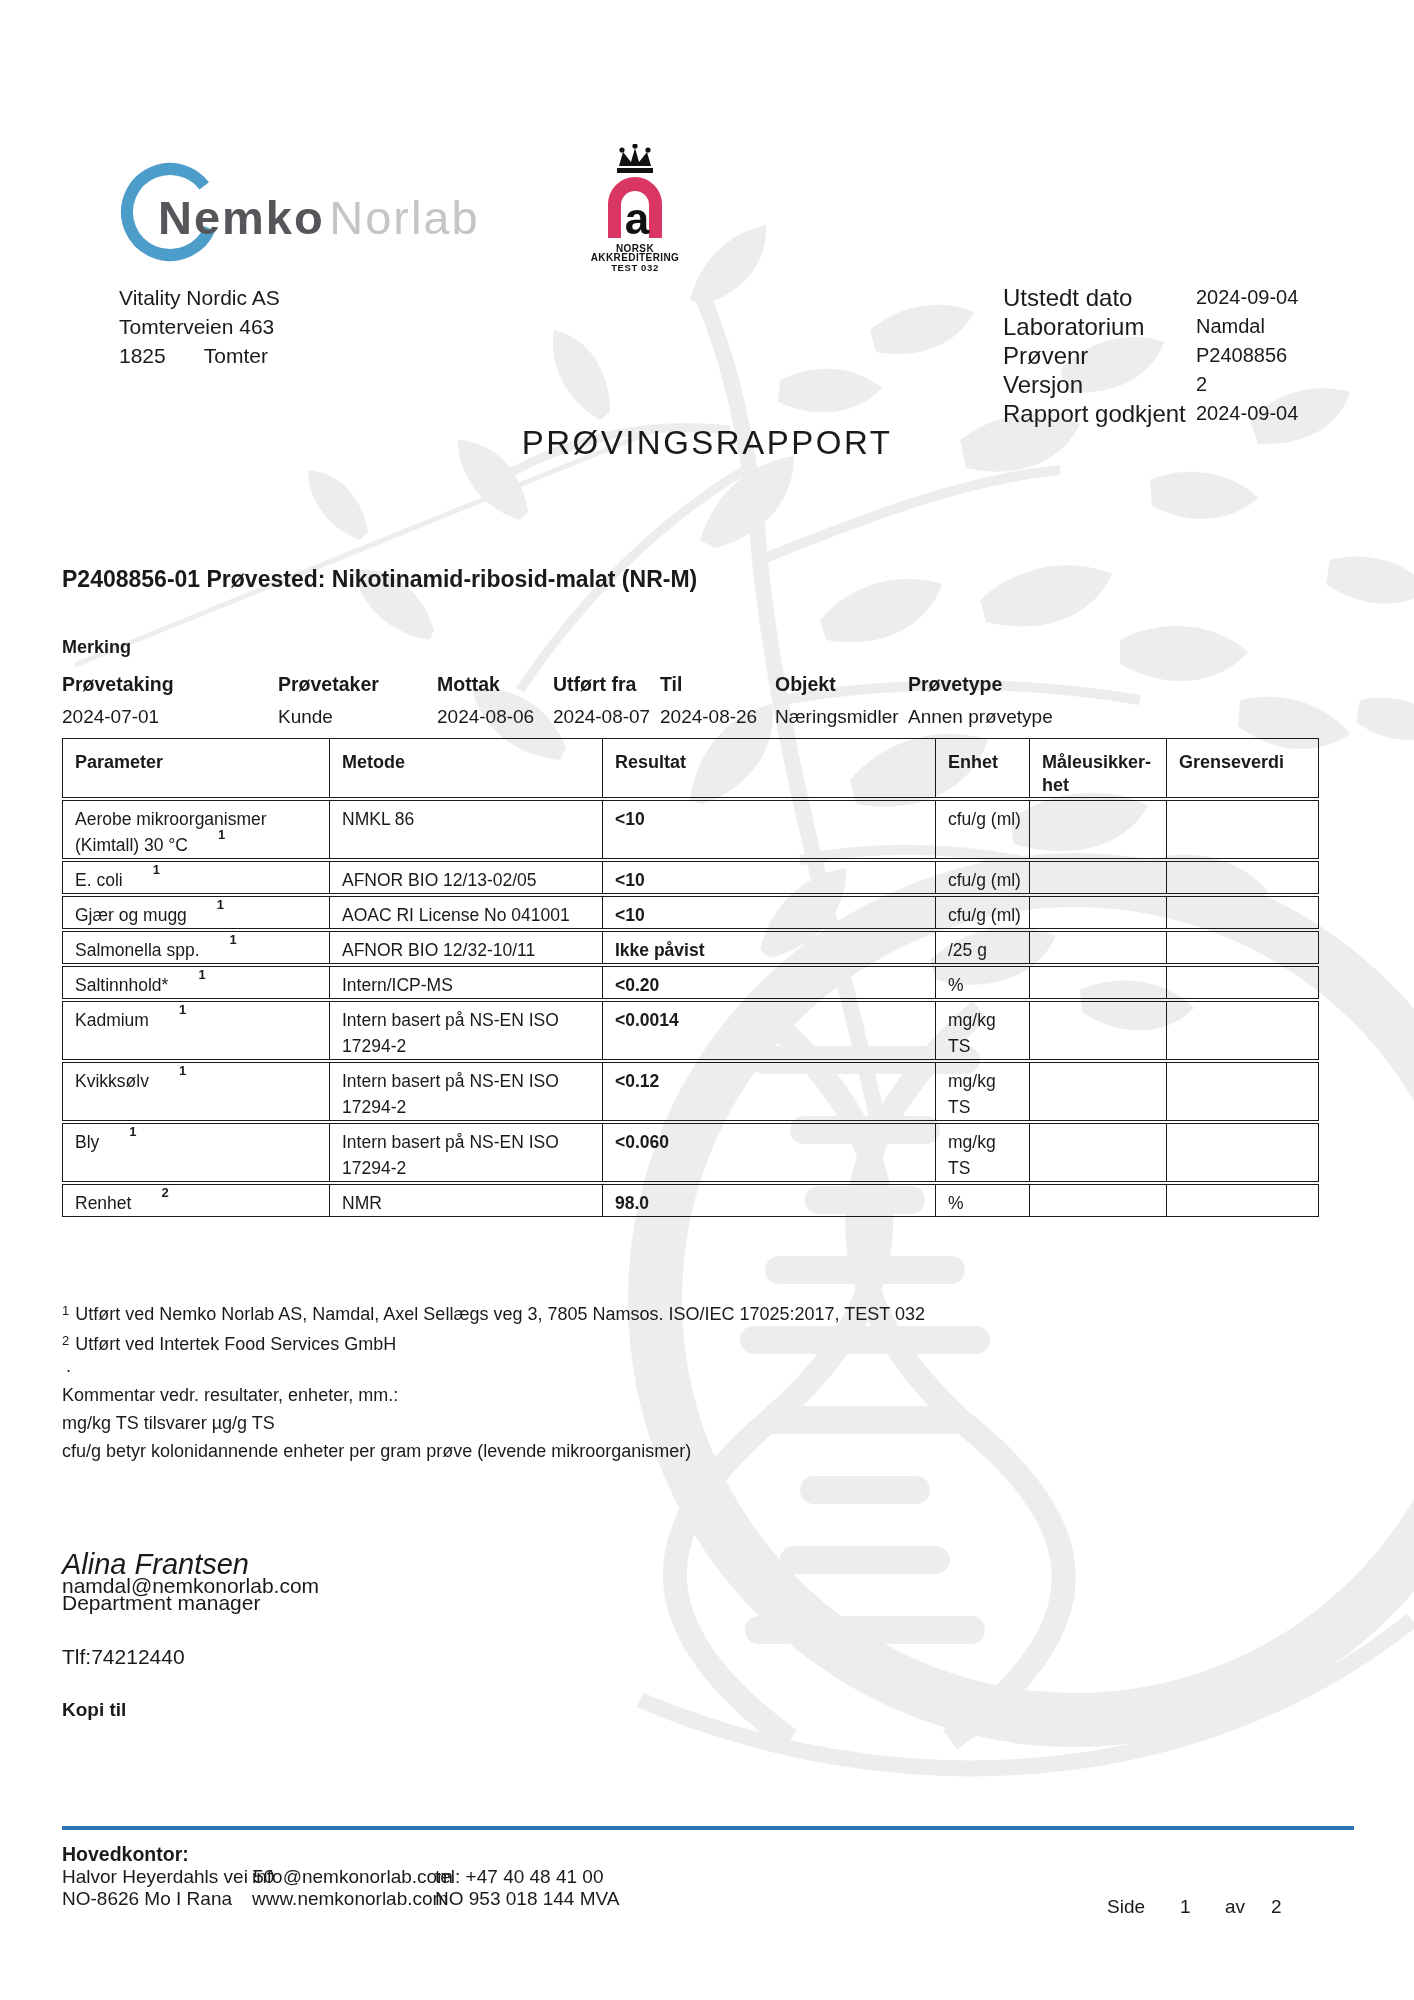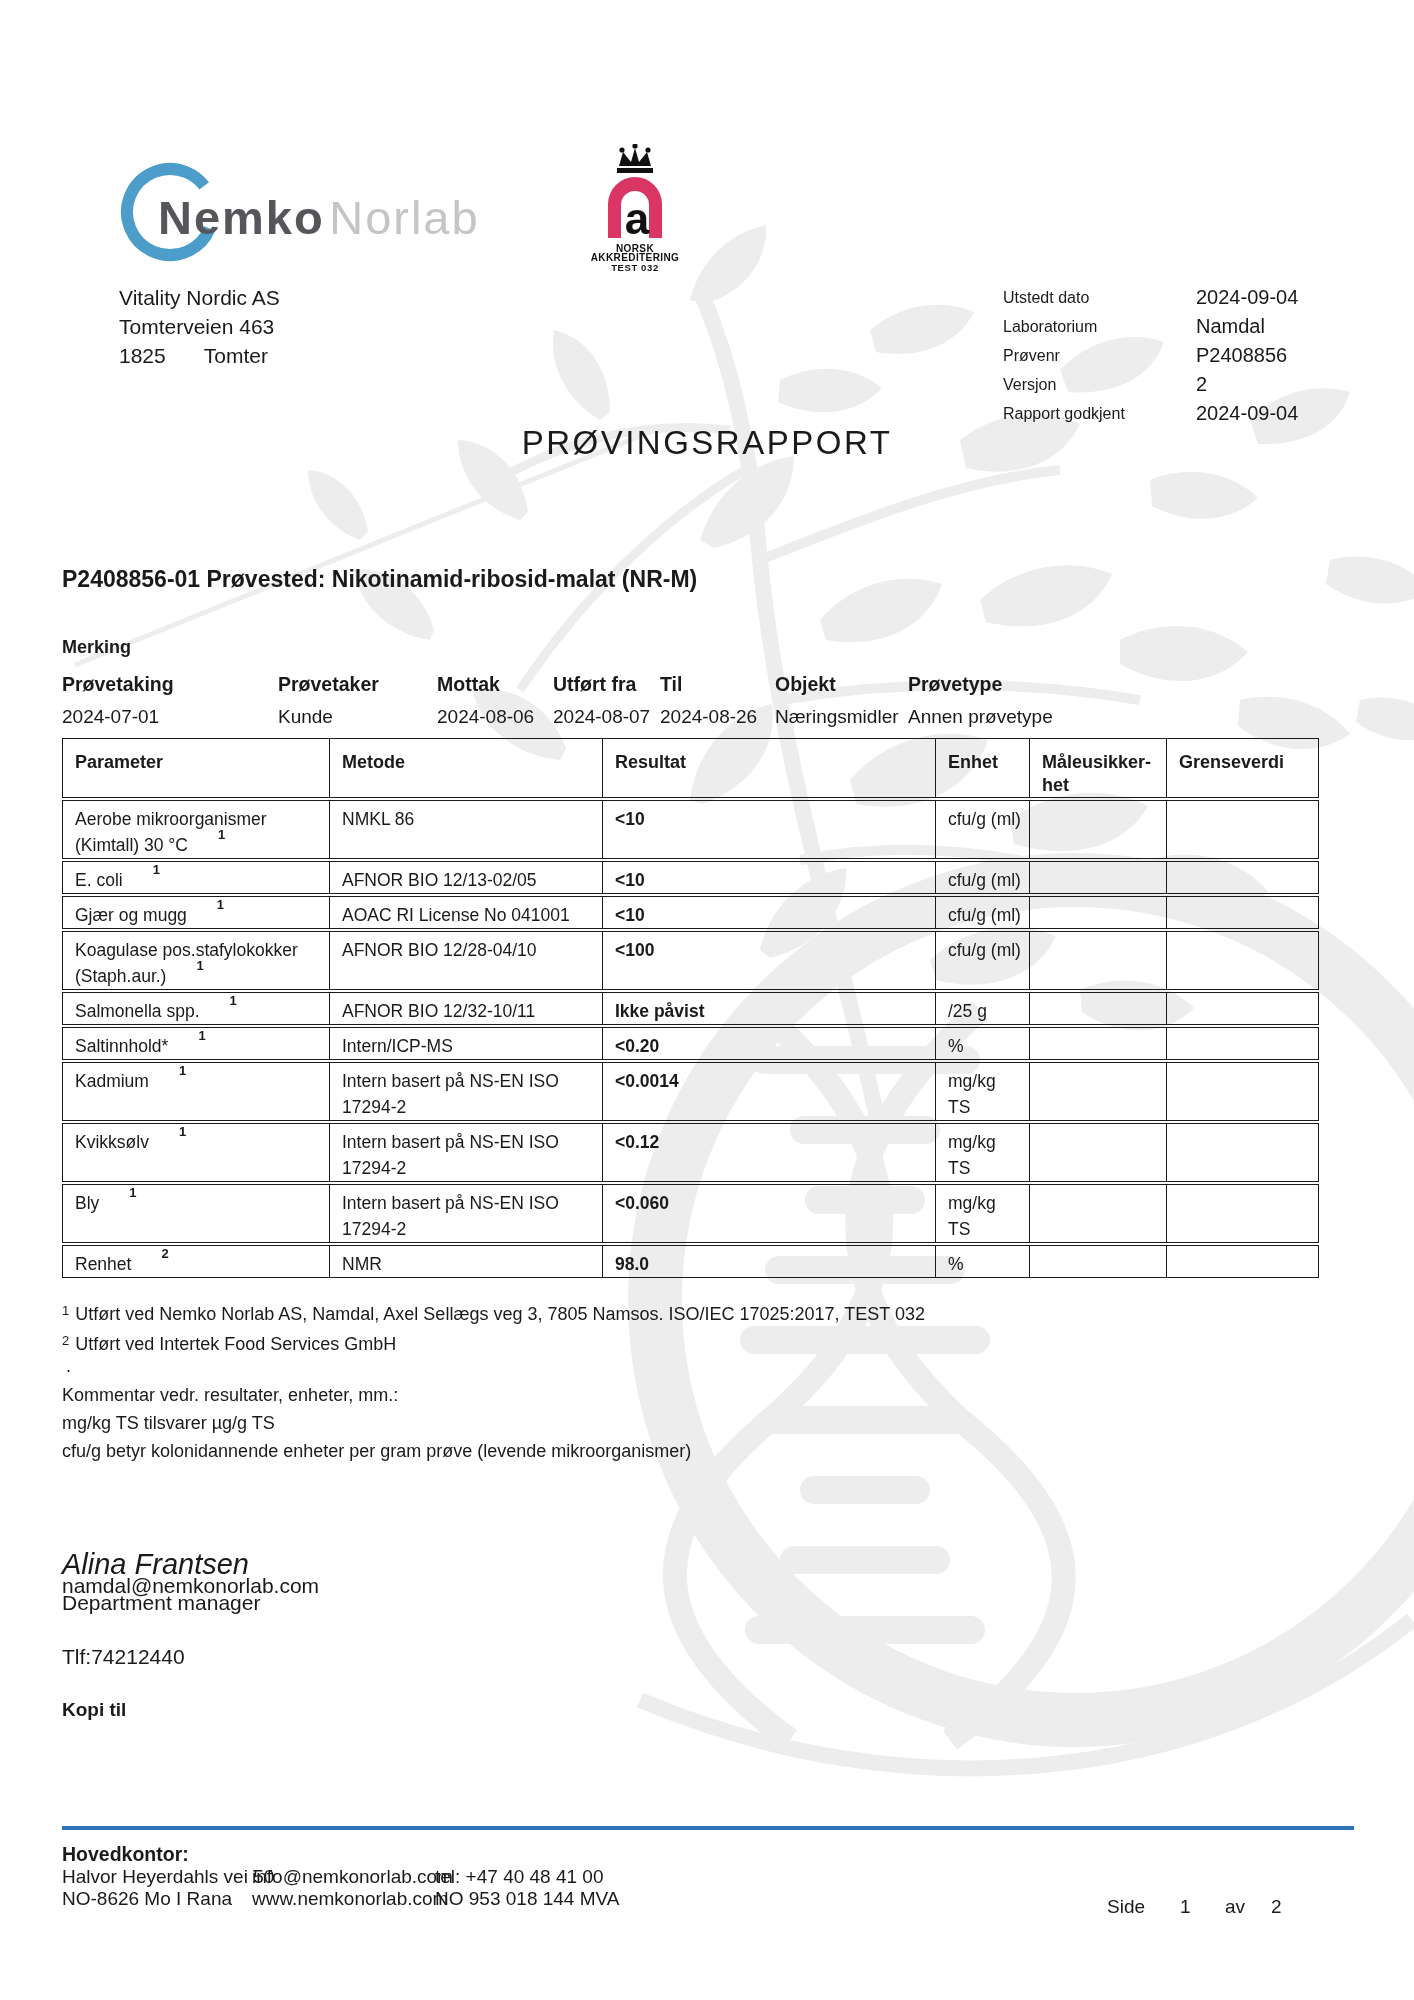--- a/index.html
+++ b/index.html
@@ -13,21 +13,21 @@
   .watermark{position:absolute;left:0;top:0;width:1414px;height:2000px;pointer-events:none;}
   
   .logo-primary{font-size:47px;font-weight:bold;color:#55565a;letter-spacing:2px;}
   .logo-secondary{font-size:47px;font-weight:400;color:#c3c5c7;letter-spacing:2px;}
   
   .accr{width:110px;text-align:center;}
   .accr-text1{font-size:10px;font-weight:bold;line-height:9px;letter-spacing:.4px;color:#111;}
   .accr-text2{font-size:9.5px;font-weight:bold;line-height:12px;letter-spacing:.6px;color:#111;}
   
   .recipient{font-size:21px;line-height:29px;}
-  .meta-label{font-size:16px;line-height:29px;}
+  .meta-label{font-size:24px;line-height:29px;}
   .meta-value{font-size:20px;line-height:29px;}
   
   .title{left:0;right:0;text-align:center;font-size:33px;font-weight:normal;letter-spacing:2.5px;}
   .heading{font-size:23px;font-weight:bold;}
   .merking{font-size:18px;font-weight:bold;margin-top:24px;}
   
   .si-label{font-size:19.5px;font-weight:bold;}
   .si-value{font-size:19px;}
   
   table.results{border-collapse:separate;border-spacing:0 2px;table-layout:fixed;width:1257px;}
@@ -228,29 +228,20 @@
     </tr>
     <tr>
       <td style="height:28px"><span>Gjær og mugg</span><sup class="fn">1</sup></td>
       <td>AOAC RI License No 041001</td>
       <td class="result">&lt;10</td>
       <td>cfu/g (ml)</td>
       <td></td>
       <td></td>
     </tr>
     <tr>
-      <td style="height:57px"><span>Koagulase pos.stafylokokker
-(Staph.aur.)</span><sup class="fn">1</sup></td>
-      <td>AFNOR BIO 12/28-04/10</td>
-      <td class="result">&lt;100</td>
-      <td>cfu/g (ml)</td>
-      <td></td>
-      <td></td>
-    </tr>
-    <tr>
       <td style="height:28px"><span>Salmonella spp.</span><sup class="fn">1</sup></td>
       <td>AFNOR BIO 12/32-10/11</td>
       <td class="result">Ikke påvist</td>
       <td>/25 g</td>
       <td></td>
       <td></td>
     </tr>
     <tr>
       <td style="height:26px"><span>Saltinnhold*</span><sup class="fn">1</sup></td>
       <td>Intern/ICP-MS</td>

